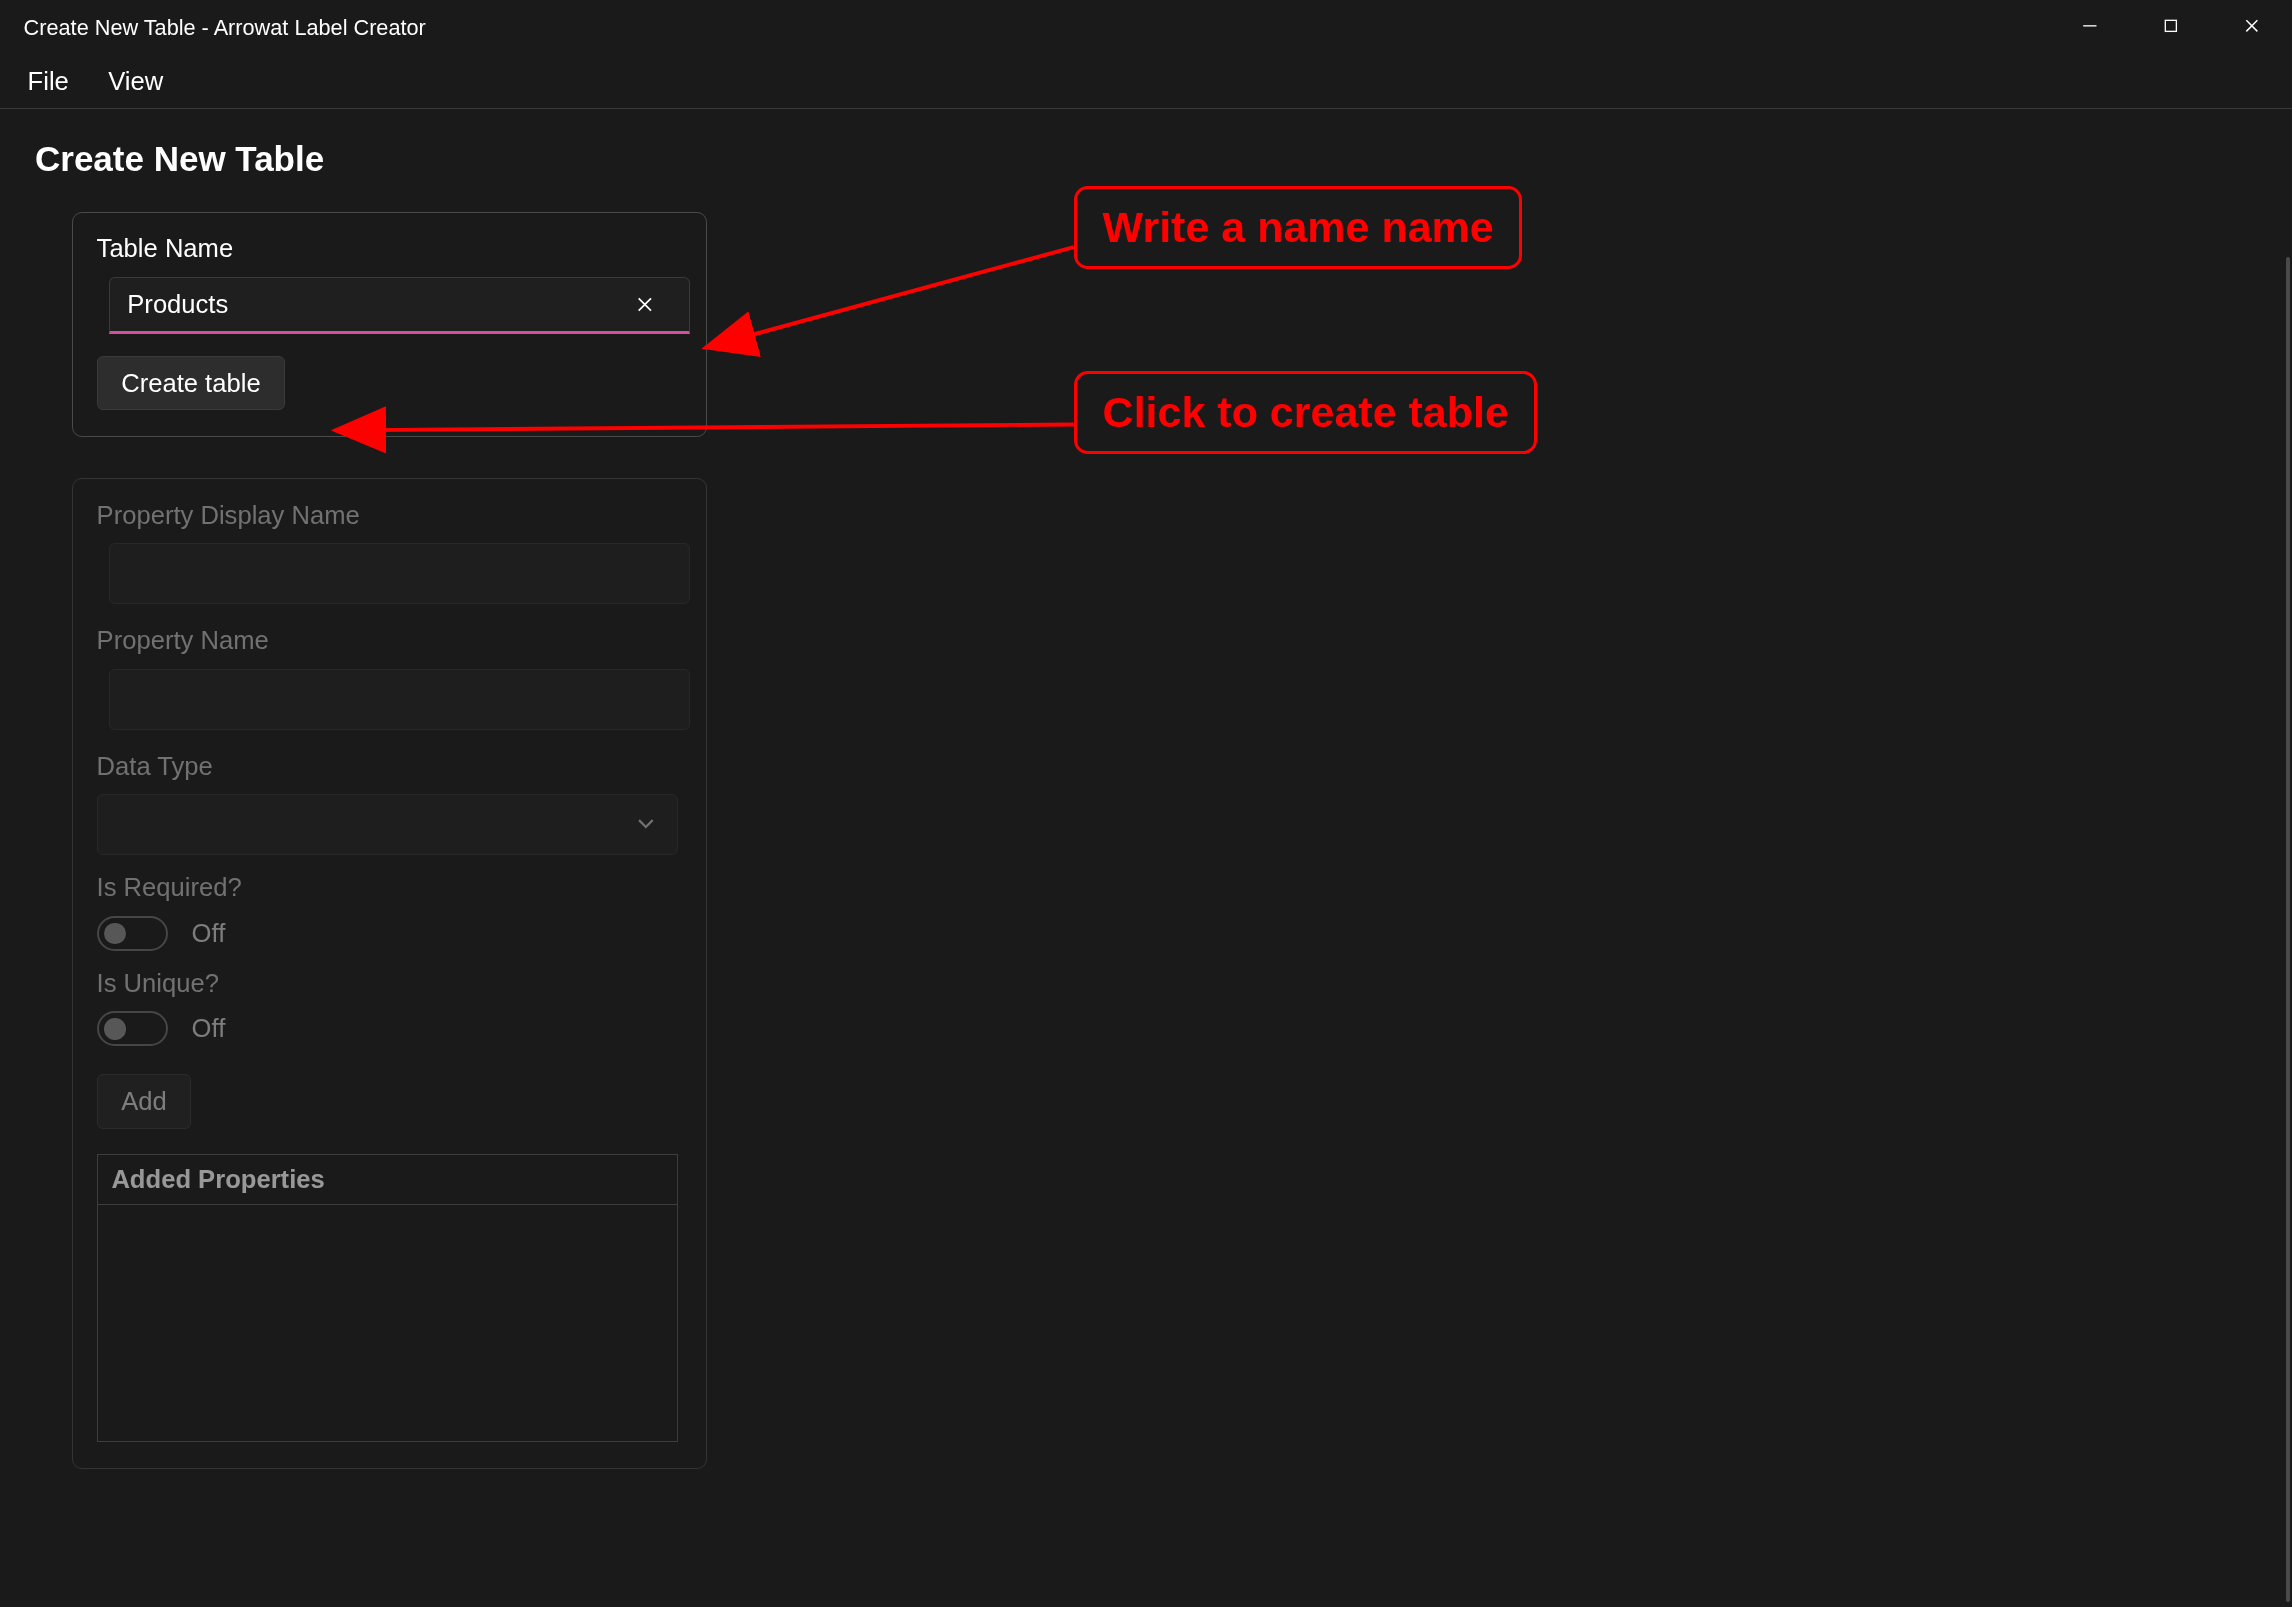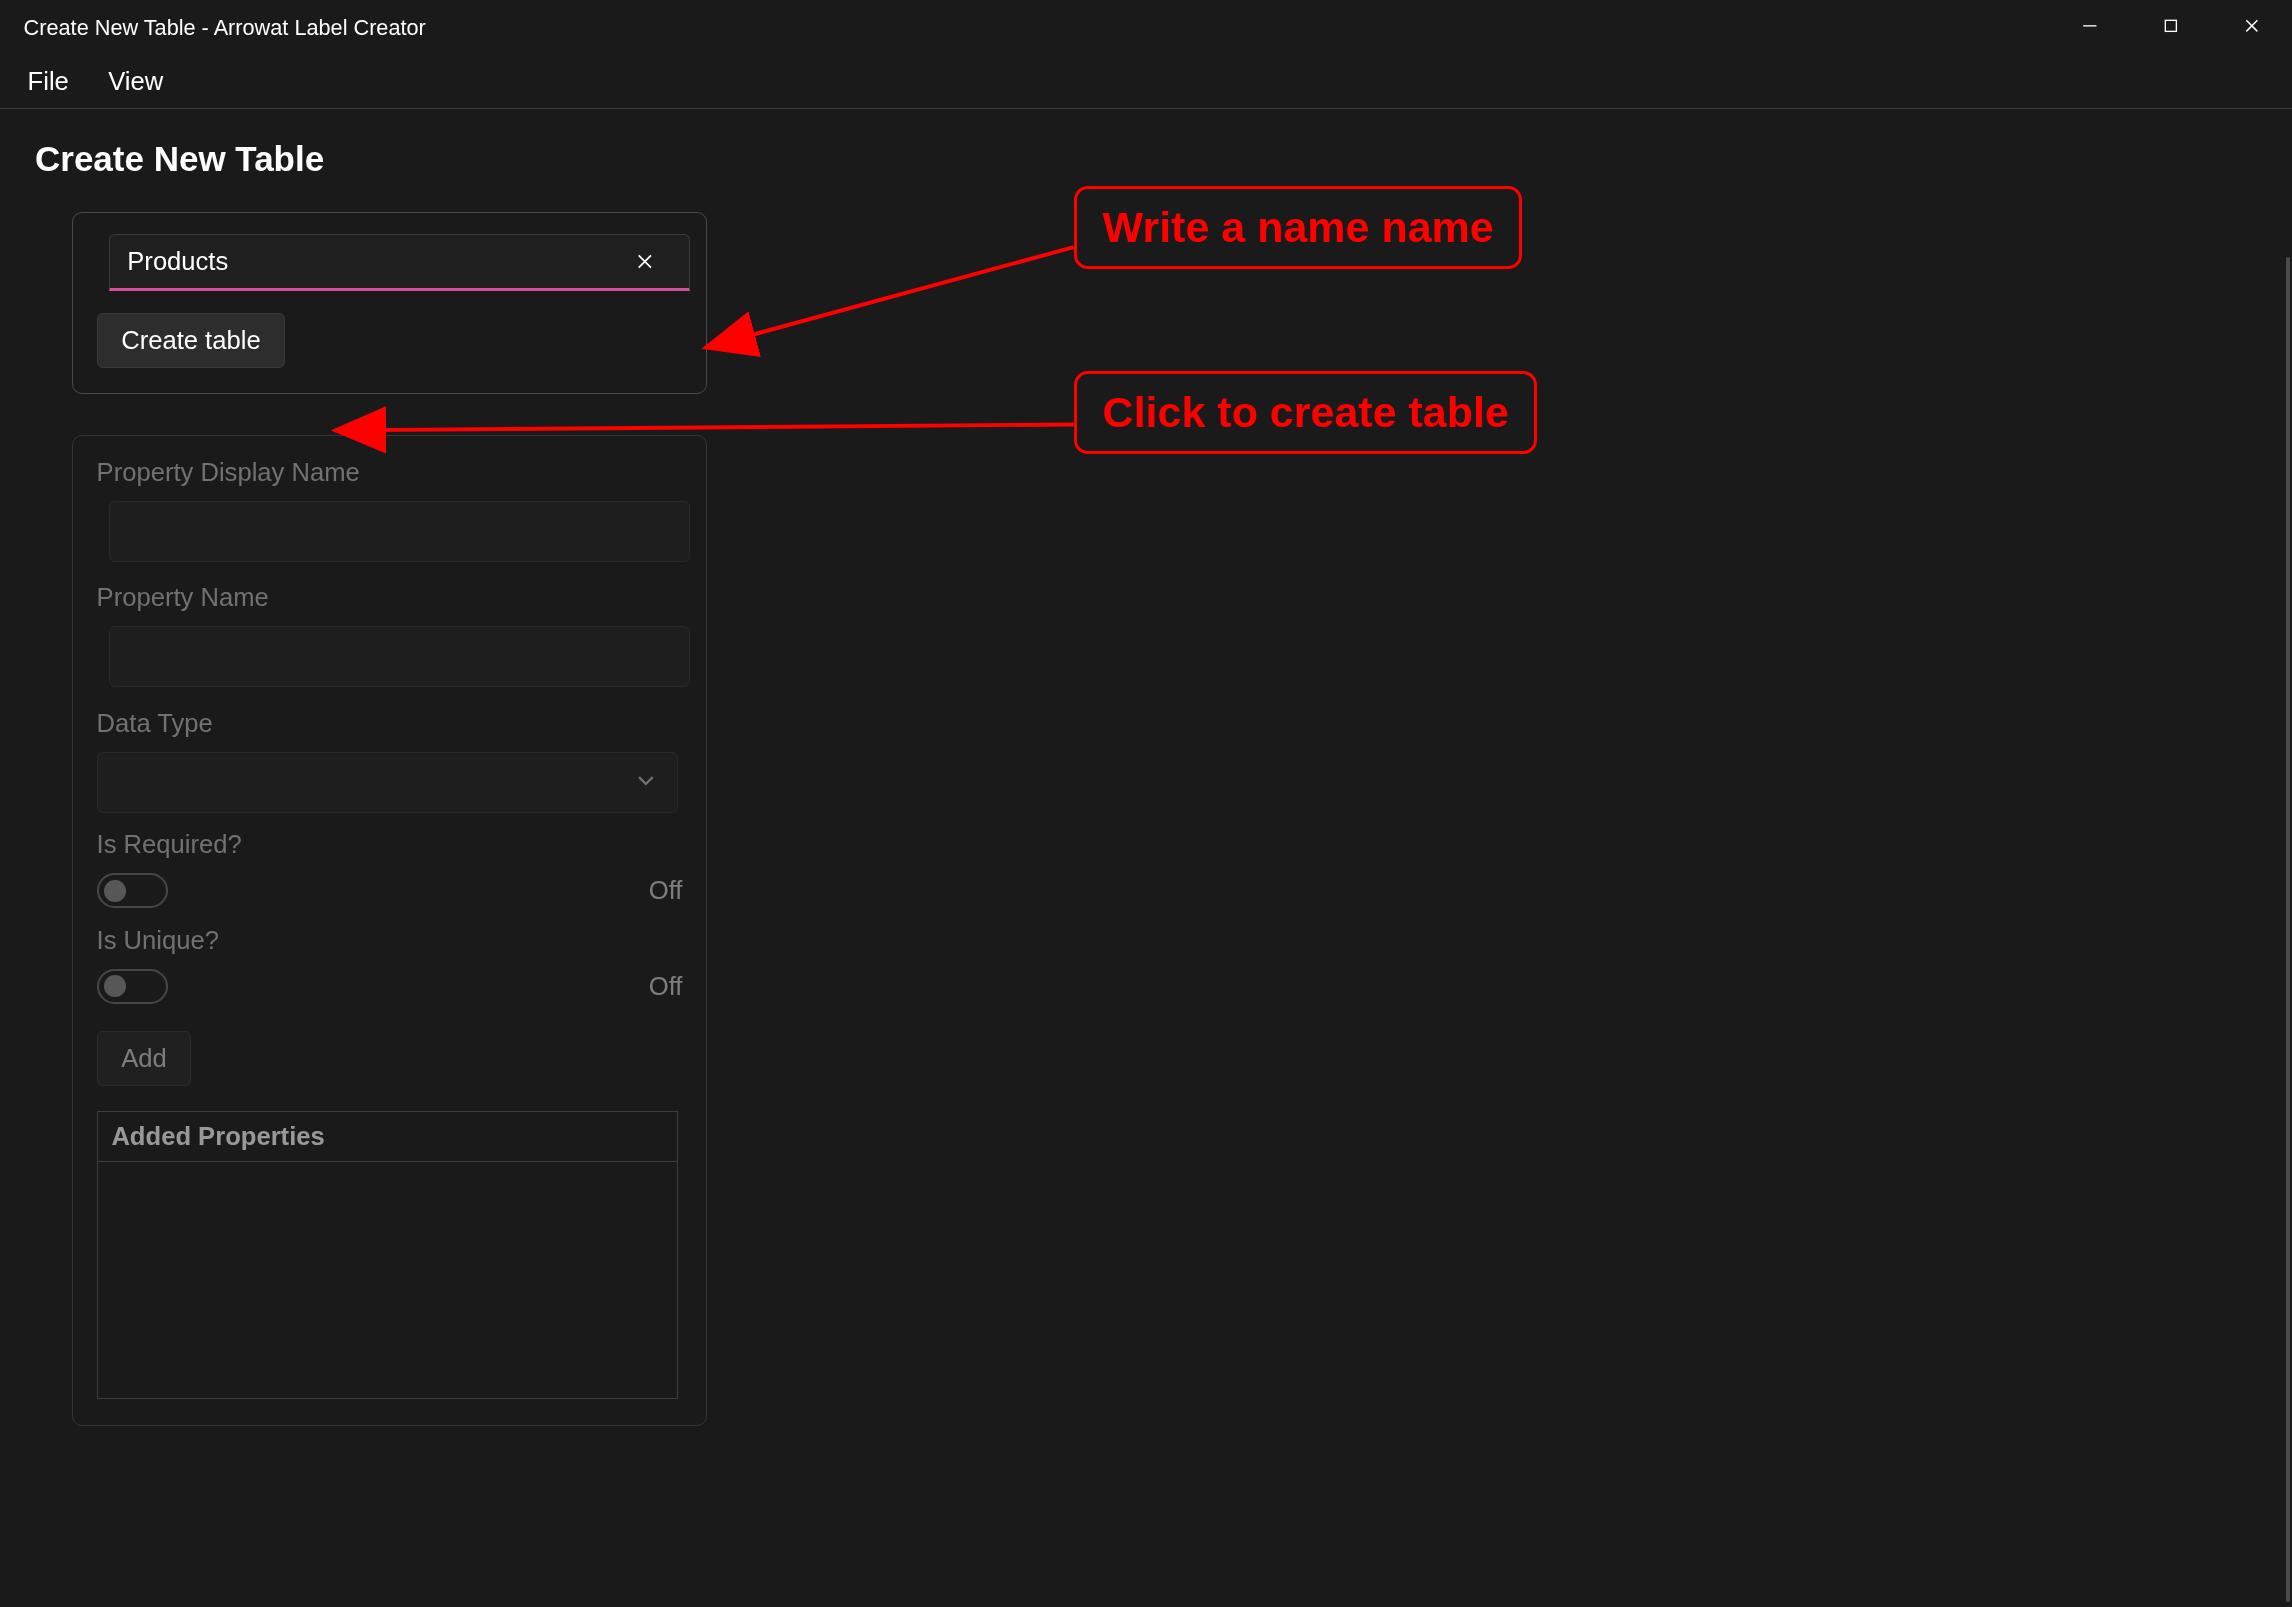--- a/index.html
+++ b/index.html
@@ -183,23 +183,22 @@
   }
   .chevron-down svg {
     width: 21.7px;
     height: 21.7px;
   }
 
   
   .toggle-row {
     display: flex;
     align-items: center;
-    gap: 16px;
+    gap: 24px;
     margin-bottom: 17.7px;
-    justify-content: space-between;
   }
   .toggle {
     width: 71px;
     height: 35px;
     background: transparent;
     border: 2px solid #6a6a6a;
     border-radius: 19.7px;
     position: relative;
   }
   .toggle .knob {
@@ -299,20 +298,21 @@
   <div class="menu-item">View</div>
 </div>
 
 <div class="divider-line"></div>
 
 <div class="content">
 
   <div class="page-heading">Create New Table</div>
 
   <div class="panel">
+    <div class="field-label">Table Name</div>
     <div class="text-input-wrap">
       <input class="text-input" type="text" value="Products" style="">
       <button class="clear-btn">
         <span>
           <svg viewBox="0 0 16 16">
               <path d="M3 3l10 10M13 3L3 13" stroke="currentColor" stroke-width="1.4"></path>
             </svg>
         </span>
       </button>
     </div>

